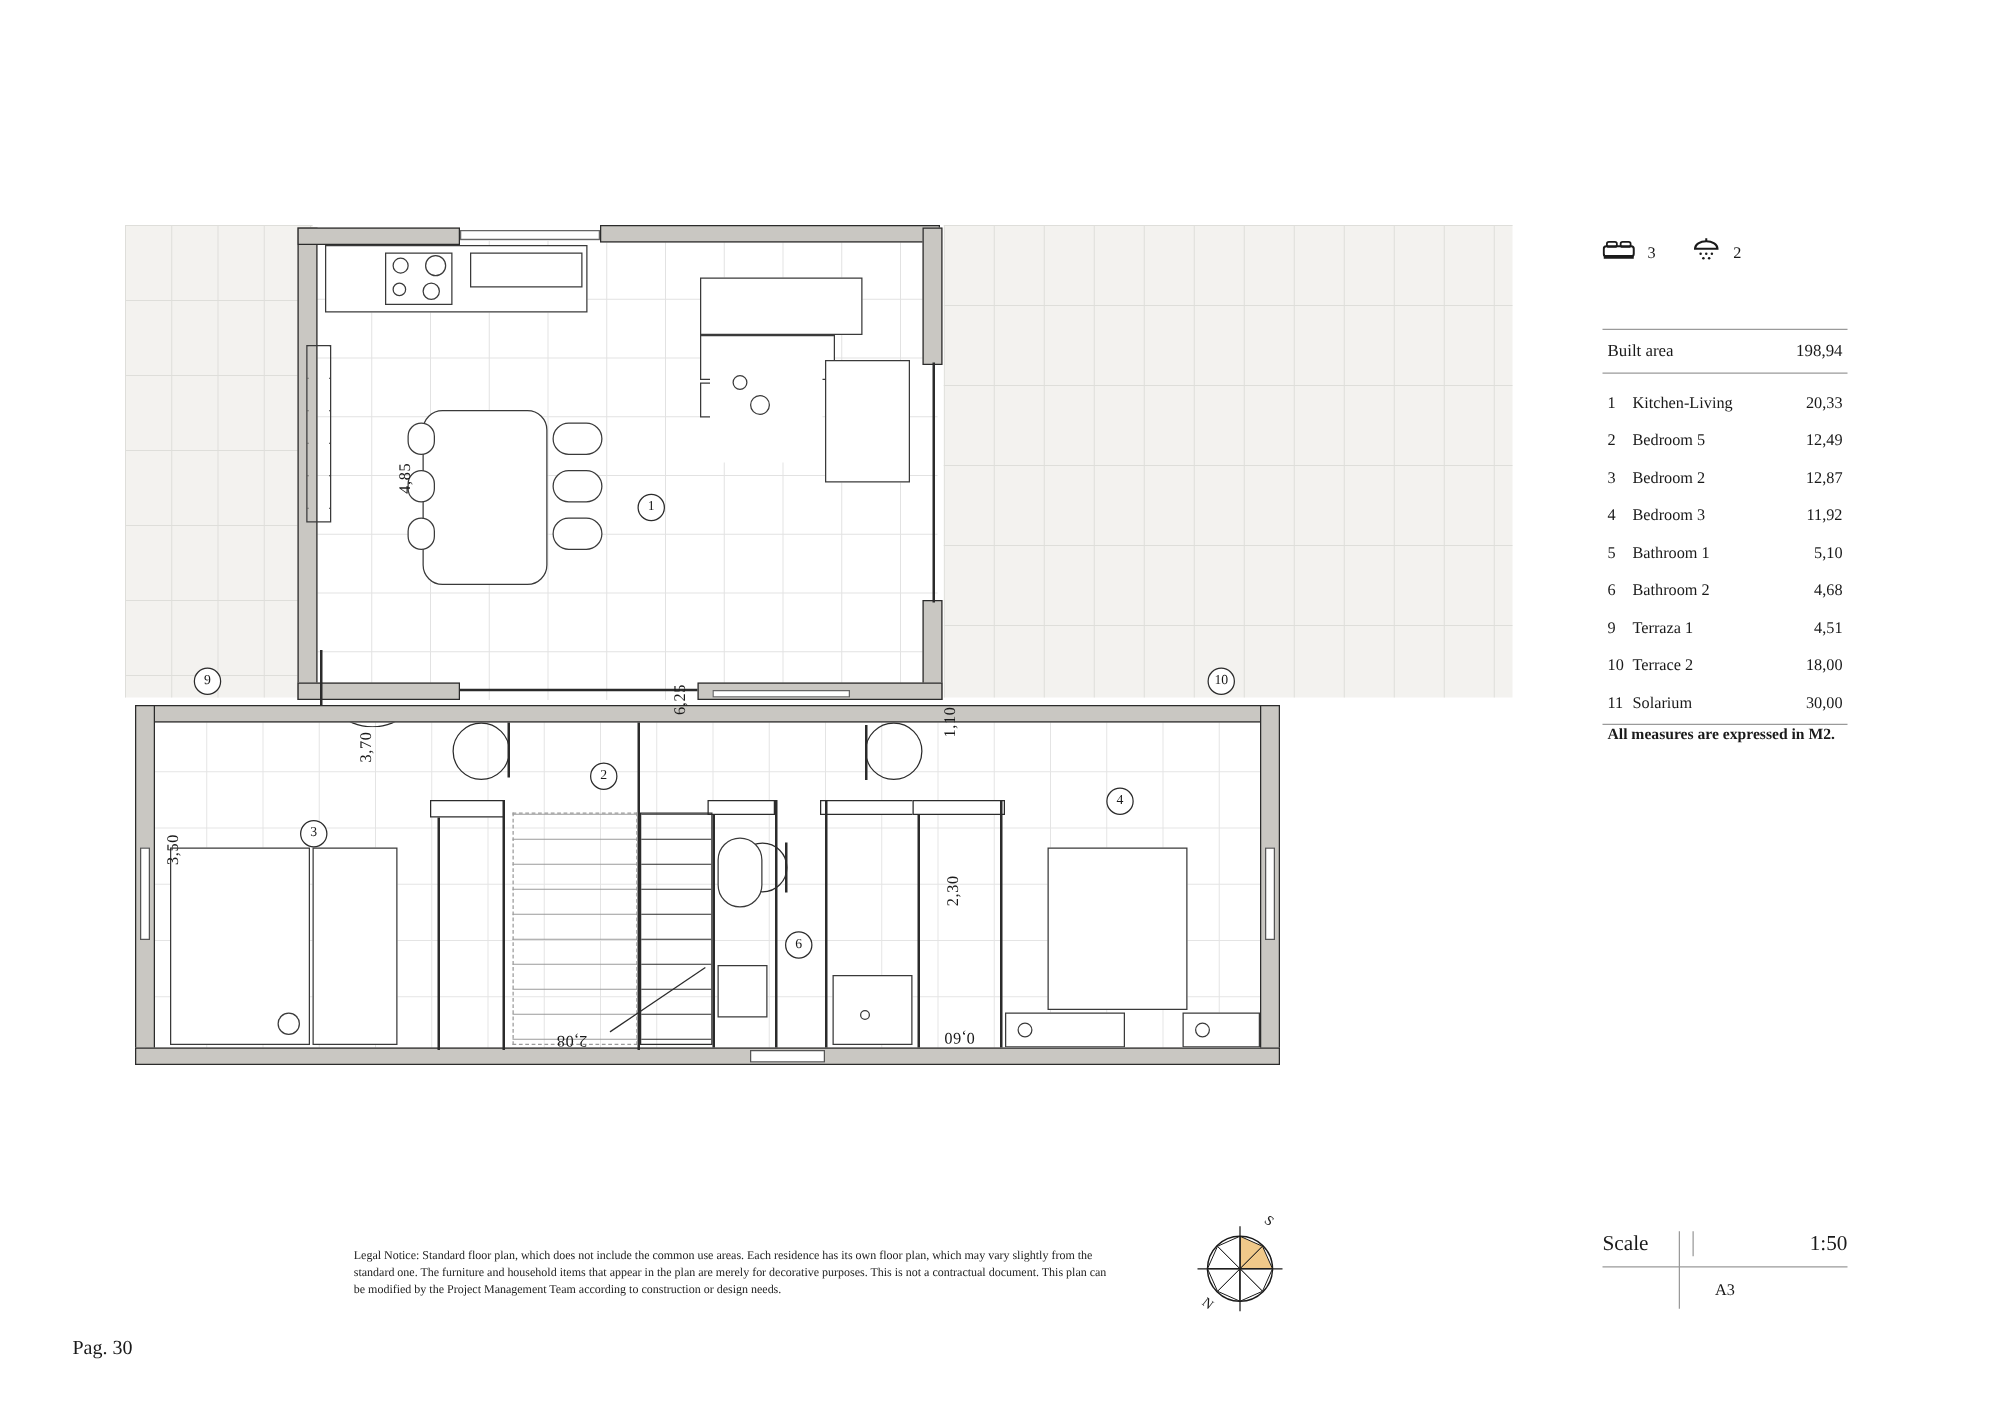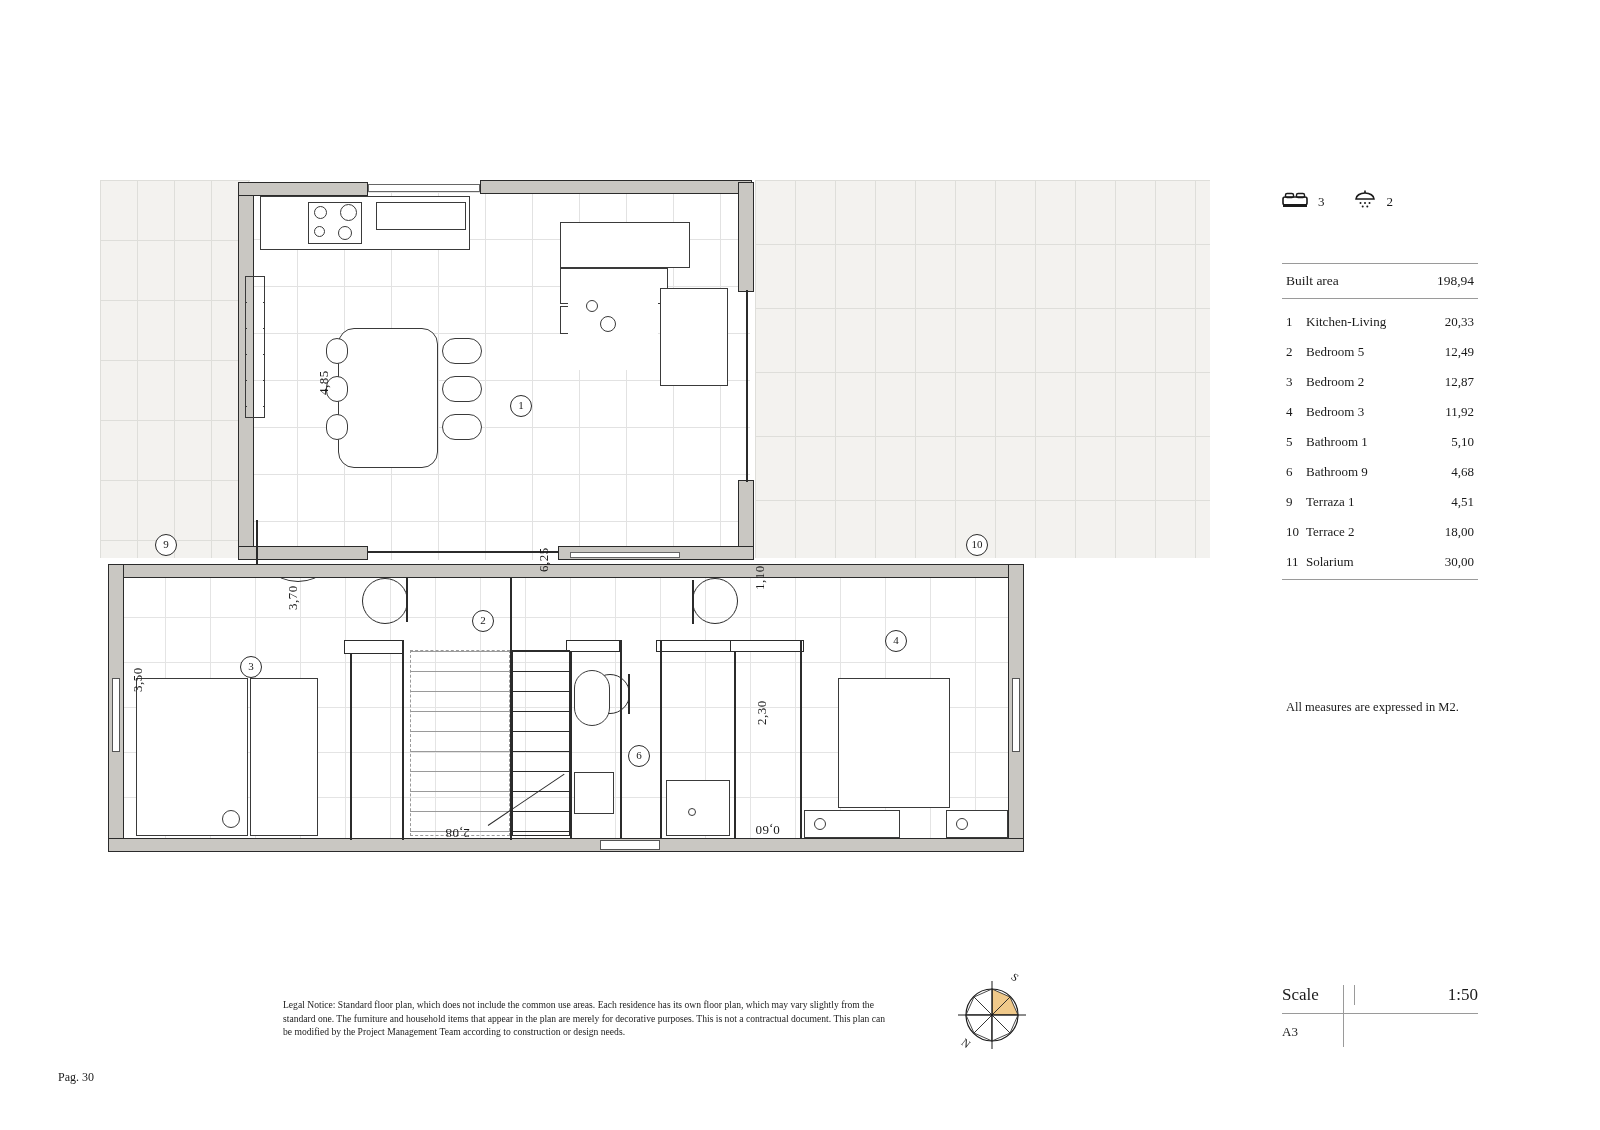--- a/index.html
+++ b/index.html
@@ -39,33 +39,33 @@
   
   #panel{position:absolute;left:1282px;top:185px;width:196px;}
   .icons{display:flex;align-items:center;gap:10px;height:34px;}
   .icons .num{font-size:13px;margin-right:18px;}
   .rule{height:1px;background:#9a9a9a;width:100%;}
   .rowline{display:flex;justify-content:space-between;font-size:13px;padding:7px 4px 7px 4px;}
   .rowline .idx{width:20px;display:inline-block;}
   .rowline .nm{flex:1;}
   .rowline .val{text-align:right;}
   .built{display:flex;justify-content:space-between;font-size:13.5px;padding:9px 4px;}
-  .note{font-size:12.5px;margin-top:120px;padding-left:4px;}
+  .note{font-size:12.5px;padding-left:4px;font-weight:bold;}
 
   
   #legal{position:absolute;left:283px;top:998px;width:610px;font-size:9.6px;line-height:1.42;color:#222;}
-  #pag{position:absolute;left:58px;top:1070px;font-size:12px;}
+  #pag{position:absolute;left:58px;top:1070px;font-size:16px;}
   #compass{position:absolute;left:952px;top:975px;width:80px;height:80px;}
   #scalebox{position:absolute;left:1282px;top:985px;width:196px;}
   .scalerow{display:flex;font-size:17px;}
   .scalerow .lbl{width:62px;}
   .scalerow .sep{width:1px;background:#9a9a9a;margin:0 10px;}
   .scalerow .v{flex:1;text-align:right;}
   .scale-hr{height:1px;background:#9a9a9a;margin:8px 0 0 0;}
-  .a3{font-size:13px;text-align:left;margin-top:10px;}
+  .a3{font-size:13px;text-align:center;margin-top:10px;}
   .sep-vert{position:absolute;left:1343px;top:985px;width:1px;height:62px;background:#9a9a9a;}
 </style>
 </head>
 <body>
 
 <div class="page">
 
   <div id="plan">
 
     <div class="tile-field terr-left"></div>
@@ -238,21 +238,21 @@
           <span class="nm">Bedroom 3</span>
           <span class="val">11,92</span>
         </div>
       <div class="rowline">
           <span class="idx">5</span>
           <span class="nm">Bathroom 1</span>
           <span class="val">5,10</span>
         </div>
       <div class="rowline">
           <span class="idx">6</span>
-          <span class="nm">Bathroom 9</span>
+          <span class="nm">Bathroom 2</span>
           <span class="val">4,68</span>
         </div>
       <div class="rowline">
           <span class="idx">9</span>
           <span class="nm">Terraza 1</span>
           <span class="val">4,51</span>
         </div>
       <div class="rowline">
           <span class="idx">10</span>
           <span class="nm">Terrace 2</span>

